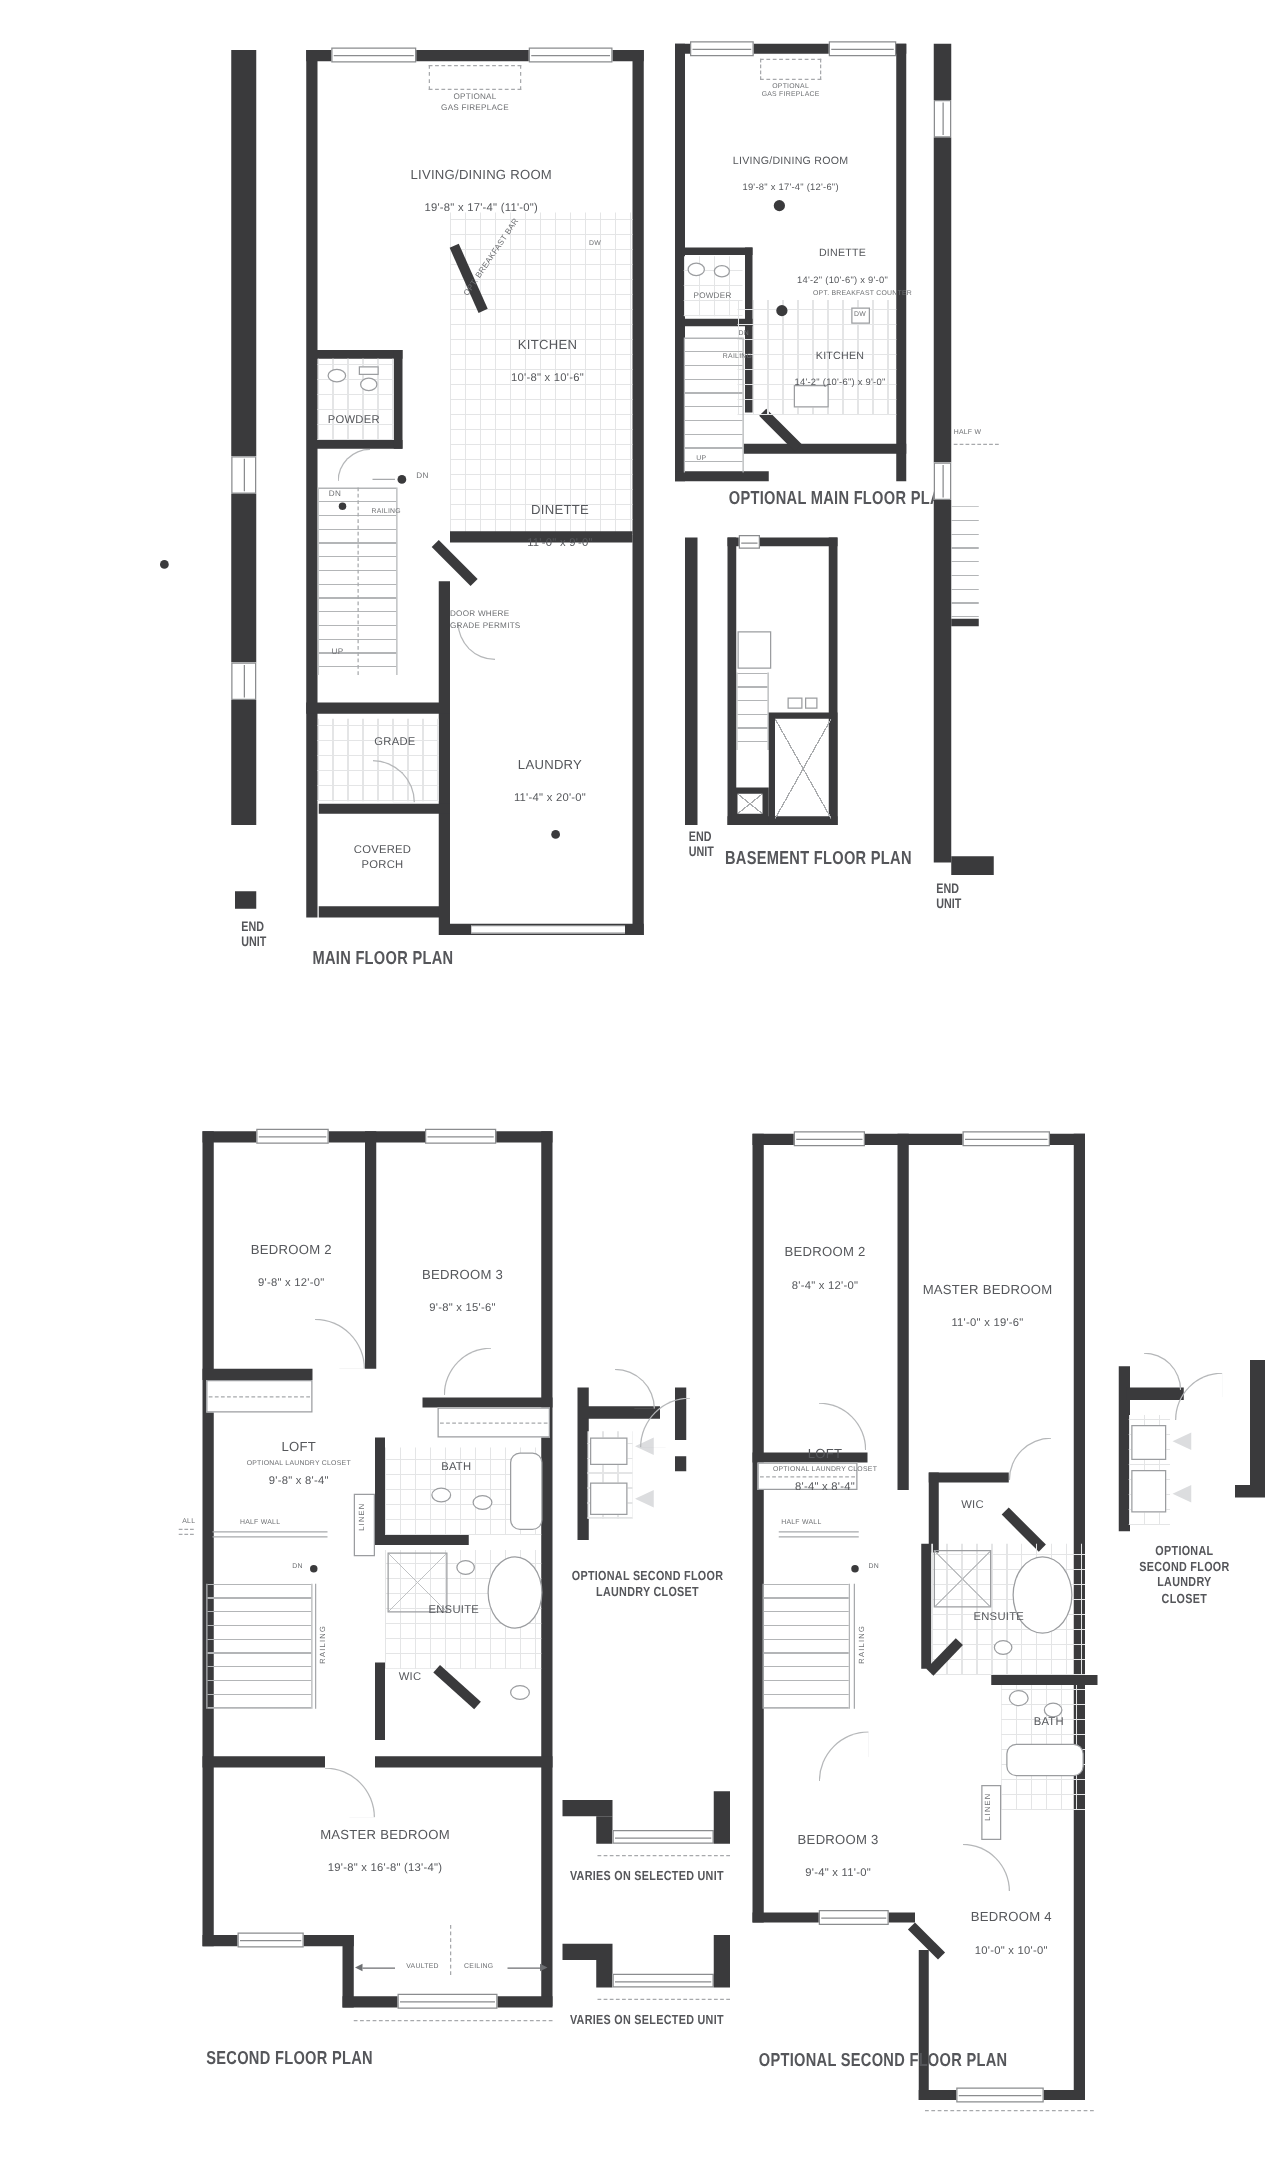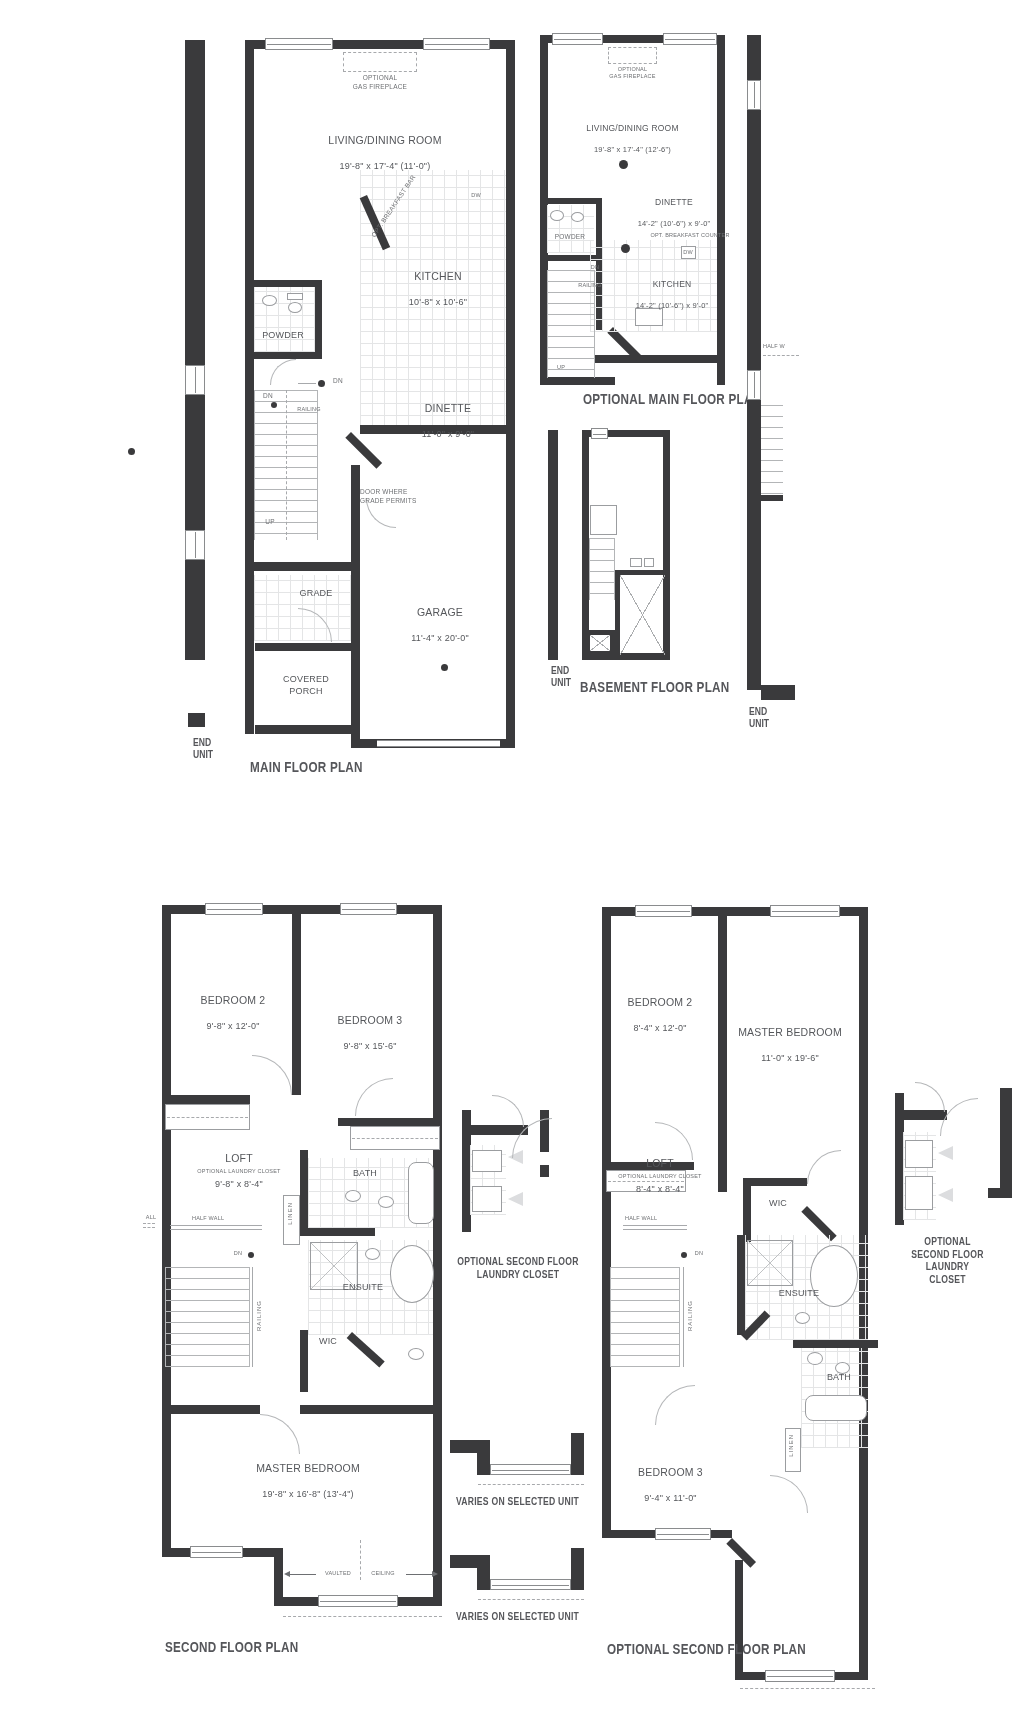--- a/index.html
+++ b/index.html
@@ -127,21 +127,21 @@
       <div>DINETTE</div>
       <div class="d">11'-0" x 9'-0"</div>
     </div>
     <div class="arc bl" style="left:196px;top:468px;width:30px;height:30px"></div>
     <div class="note" style="left:190px;top:458px;width:64px;text-align:left">DOOR WHERE
 GRADE PERMITS</div>
     <div class="tile" style="left:84px;top:545px;width:97px;height:66px"></div>
     <div class="arc tr" style="left:128px;top:578px;width:34px;height:34px"></div>
     <div class="lbl rm9" style="left:116px;top:558px;width:60px">GRADE</div>
     <div class="lbl" style="left:220px;top:562px;width:100px">
-      <div>GARAGE</div>
+      <div>LAUNDRY</div>
       <div class="d">11'-4" x 20'-0"</div>
     </div>
     <div class="dot" style="left:271px;top:634px"></div>
     <div class="lbl rm9" style="left:104px;top:644px;width:64px">COVERED
 PORCH</div>
     <div class="endunit" style="left:23px;top:706px">END
 UNIT</div>
     <div class="title" style="left:80px;top:728px">MAIN FLOOR PLAN</div>
   </section>
   <div class="dot" style="left:128px;top:448px"></div>
@@ -407,20 +407,24 @@
     <div class="lbl" style="left:8px;top:552px;width:135px">
       <div>BEDROOM 3</div>
       <div class="d">9'-4" x 11'-0"</div>
     </div>
     <div class="arc tl" style="left:60px;top:485px;width:40px;height:40px"></div>
     <div class="wall" style="left:7px;top:630px;width:130px;height:8px"></div>
     <div class="win" style="left:60px;top:628px;width:56px;height:12px"></div>
     <div class="diag" style="left:137px;top:638px;width:34px;transform:rotate(45deg)"></div>
 
     <div class="wall" style="left:140px;top:660px;width:8px;height:120px"></div>
+    <div class="lbl" style="left:158px;top:614px;width:112px">
+      <div>BEDROOM 4</div>
+      <div class="d">10'-0" x 10'-0"</div>
+    </div>
     <div class="arc tr" style="left:175px;top:575px;width:38px;height:38px"></div>
     <div class="wall" style="left:140px;top:772px;width:133px;height:8px"></div>
     <div class="win" style="left:170px;top:770px;width:70px;height:12px"></div>
     <div class="dashline" style="left:145px;top:788px;width:135px"></div>
 
     <div class="lbl" style="left:0px;top:82px;width:130px">
       <div>BEDROOM 2</div>
       <div class="d">8'-4" x 12'-0"</div>
     </div>
     <div class="lbl" style="left:125px;top:112px;width:140px">

